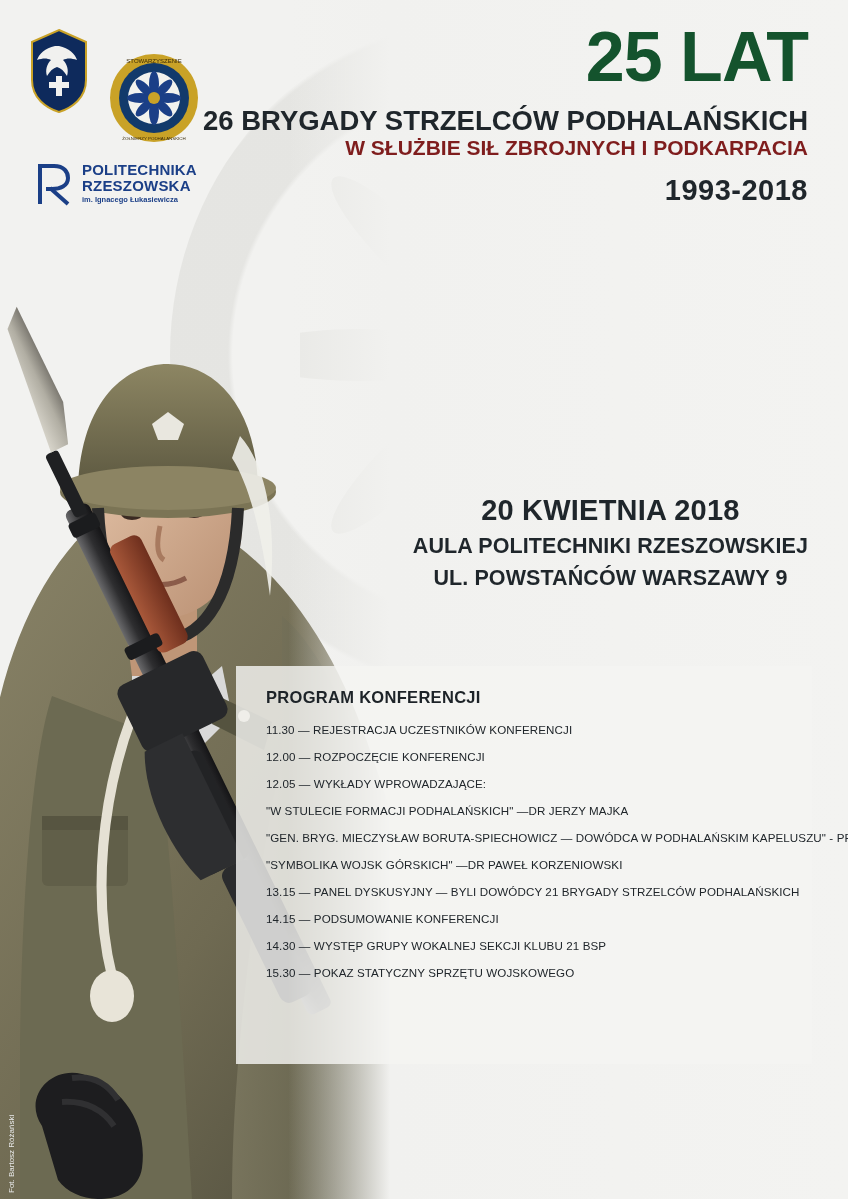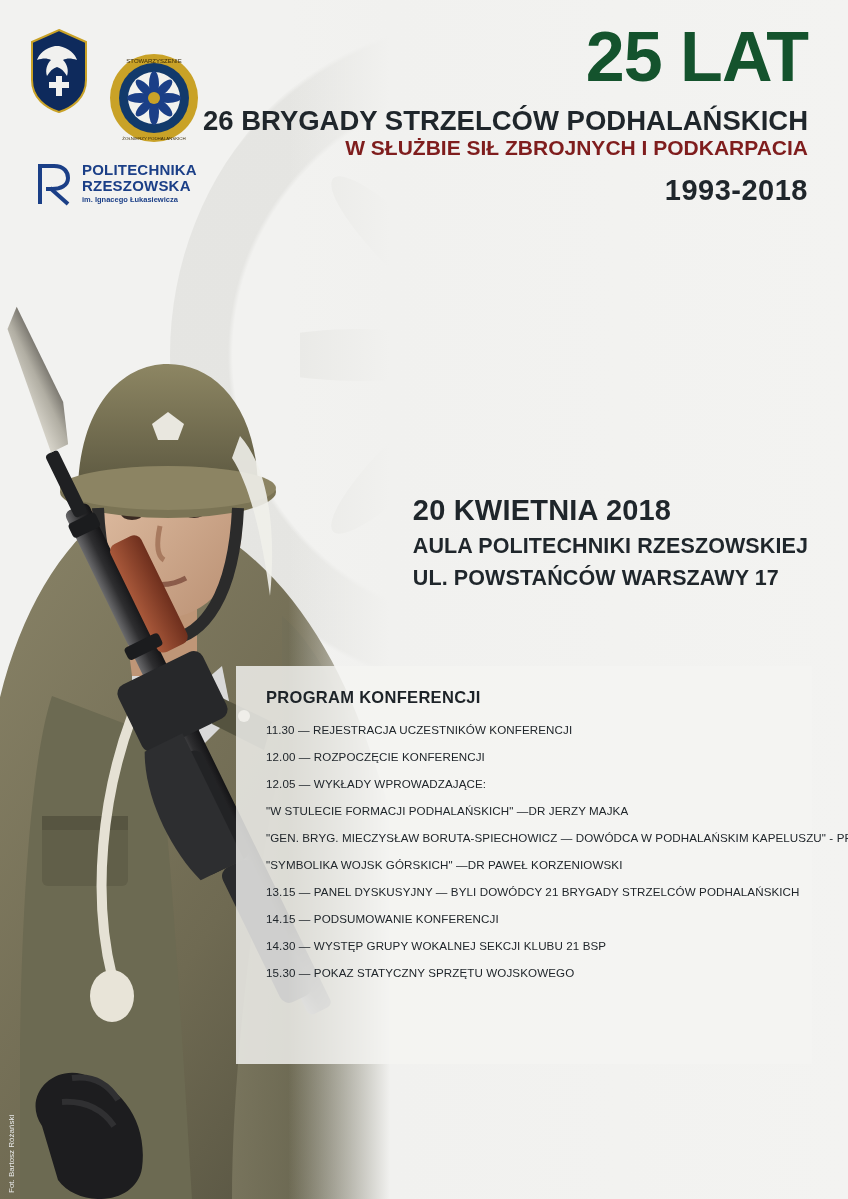--- a/index.html
+++ b/index.html
@@ -72,21 +72,21 @@
     font-size:70px;font-weight:bold;letter-spacing:-1px;line-height:.95;
     color:#14532d;
   }
   .head .l2{font-size:27.5px;font-weight:bold;margin-top:14px;line-height:1.14;color:#1f262b;}
   .head .l3{font-size:21px;font-weight:bold;line-height:1.14;color:#7f1d1d;}
   .head .years{font-size:29px;font-weight:bold;margin-top:14px;color:#1f262b;letter-spacing:.5px;}
 
   
   .venue{
     position:absolute;right:40px;top:494px;
-    text-align:left;color:#1f262b;
+    text-align:center;color:#1f262b;
   }
   .venue .date{font-size:29px;font-weight:bold;letter-spacing:.2px;}
   .venue .line{font-size:21.5px;font-weight:bold;margin-top:7px;letter-spacing:.1px;}
 
   
   .program{
     position:absolute;
     left:236px;top:666px;
     width:576px;height:398px;
     background:rgba(244,244,242,0.82);
@@ -283,21 +283,21 @@
   <div class="head">
     <div class="big">25 LAT</div>
     <div class="l2">26 BRYGADY STRZELCÓW PODHALAŃSKICH</div>
     <div class="l3">W SŁUŻBIE SIŁ ZBROJNYCH I PODKARPACIA</div>
     <div class="years">1993-2018</div>
   </div>
 
   <div class="venue">
     <div class="date">20 KWIETNIA 2018</div>
     <div class="line">AULA POLITECHNIKI RZESZOWSKIEJ</div>
-    <div class="line">UL. POWSTAŃCÓW WARSZAWY 17</div>
+    <div class="line">UL. POWSTAŃCÓW WARSZAWY 9</div>
   </div>
 
   <div class="program">
     <h2>PROGRAM KONFERENCJI</h2>
     <ul>
       <li>11.30 — REJESTRACJA UCZESTNIKÓW KONFERENCJI</li>
       <li>12.00 — ROZPOCZĘCIE KONFERENCJI</li>
       <li>12.05 — WYKŁADY WPROWADZAJĄCE:</li>
       <li>"W STULECIE FORMACJI PODHALAŃSKICH" —DR JERZY MAJKA</li>
       <li>"GEN. BRYG. MIECZYSŁAW BORUTA-SPIECHOWICZ — DOWÓDCA W PODHALAŃSKIM KAPELUSZU" - PROF. GRZEGORZ OSTASZ</li>

